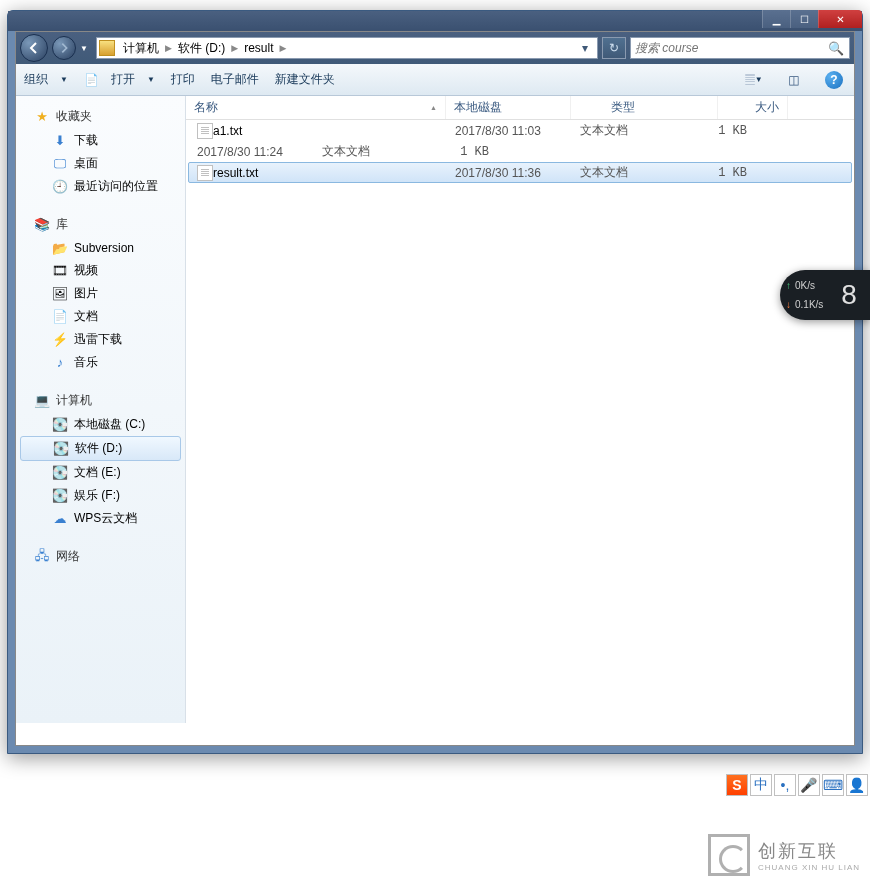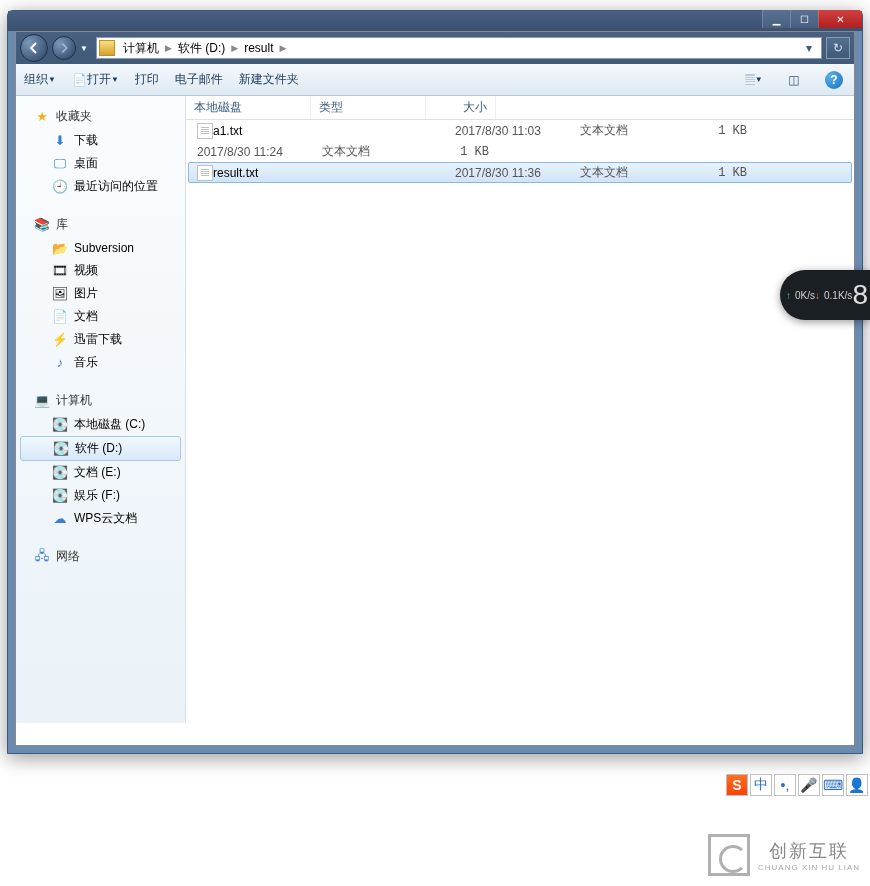--- a/index.html
+++ b/index.html
@@ -122,21 +122,21 @@
 .menubar span { color: #333; }
 .toolbar {
   height: 32px;
   background: linear-gradient(to bottom, #f4f8fb, #dee9f2);
   border-bottom: 1px solid #b8c8d8;
   display: flex; align-items: center;
   padding: 0 8px;
   gap: 16px;
 }
 .tool-item {
-  display: flex; align-items: center; gap: 0;
+  display: flex; align-items: center; gap: 12px;
   color: #1a3a5a;
 }
 .tool-drop { font-size: 8px; color: #1a3a5a; }
 .tool-spacer { flex: 1; }
 .tool-icon-btn {
   width: 24px; height: 24px;
   display: flex; align-items: center; justify-content: center;
   color: #3a5a80;
 }
 .help-icon {
@@ -196,21 +196,21 @@
   font-size: 12px;
 }
 .col {
   padding: 4px 8px;
   border-right: 1px solid #f0f0f0;
   display: flex; align-items: center;
 }
 .col.sorted::after { content: "▲"; font-size: 7px; margin-left: auto; color: #888; }
 .col-name { width: 260px; }
 .col-date { width: 125px; }
-.col-type { width: 115px; }
+.col-type { width: 115px; margin-left: 32px; }
 .col-size { width: 70px; text-align: right; justify-content: flex-end; }
 .filerows { }
 .filerow {
   height: 21px;
   display: flex; align-items: center;
   border: 1px solid transparent;
   border-radius: 2px;
   margin: 0 2px;
 }
 .filerow.selected {
@@ -241,21 +241,21 @@
   top: 270px; right: 0;
   width: 90px; height: 50px;
   background: #1a1f24;
   border-radius: 28px 0 0 28px;
   color: #d0d0d0;
   font-size: 10px;
   display: flex;
   padding: 10px 6px;
   box-shadow: 0 2px 8px rgba(0,0,0,0.4);
 }
-.net-col { display:flex; flex-direction:row; gap:0; flex:1;justify-content:space-between; }
+.net-col { display:flex; flex-direction:column; gap:8px; flex:1;justify-content:space-between; }
 .net-row { display:flex; align-items:center; gap:4px; }
 .net-up::before { content:"↑"; color:#4ad080; }
 .net-down::before { content:"↓"; color:#ff8040; }
 .net-big {
   width: 30px;
   font-size: 28px; color: #e0e0e0; font-weight: 300;
   display:flex; align-items:center; justify-content:center;
 }
 
 
@@ -285,21 +285,21 @@
   width: 42px; height: 42px;
   border: 3px solid #b0b0b0;
   position: relative;
 }
 .footer-logo-mark::before {
   content:""; position:absolute;
   top:8px; left:8px; width:22px; height:22px;
   border:3px solid #b0b0b0; border-radius:50%;
   border-right-color:transparent;
 }
-.footer-logo-text { font-size: 18px; letter-spacing: 2px; color:#888;text-align:center; }
+.footer-logo-text { font-size: 18px; letter-spacing: 2px; color:#888; }
 .footer-logo-sub { font-size: 8px; color: #aaa; letter-spacing: 1px; }
 
 .ico-star { color:#f0b020; }
 .ico-blue { color:#3a80d0; }
 .ico-disk { color:#808890; }
 </style>
 </head>
 <body>
 
 <div class="window">
@@ -329,20 +329,24 @@
         <span class="addr-sep">▶</span>
         <span class="addr-part">软件 (D:)</span>
         <span class="addr-sep">▶</span>
         <span class="addr-part">result</span>
         <span class="addr-sep">▶</span>
         <div class="addr-tail">
           <div class="addr-btn">▾</div>
         </div>
       </div>
       <div class="refresh-btn">↻</div>
+      <div class="searchbox">
+        <input placeholder="搜索 course" style="">
+        <span class="search-icon">🔍</span>
+      </div>
     </div>
 
 
     <div class="toolbar">
       <div class="tool-item">
         <span>组织</span>
         <span class="tool-drop">▼</span>
       </div>
       <div class="tool-item">
         <span>📄</span>
@@ -440,20 +444,23 @@
           </div>
         <div class="sb-spacer"></div>
         <div class="sb-group-title">
             <span class="sb-ico ico-blue">🖧</span>
             <span>网络</span>
           </div>
       </div>
 
       <div class="filepane">
         <div class="columns">
+          <div class="col col-name sorted">
+              <span>名称</span>
+            </div>
           <div class="col col-date">本地磁盘</div>
           <div class="col col-type">类型</div>
           <div class="col col-size">大小</div>
         </div>
         <div class="filerows" id="file-rows">
             <div class="filerow">
               <div class="fc fc-name">
                 <span class="file-ico"></span>
                 <span>a1.txt</span>
               </div>

